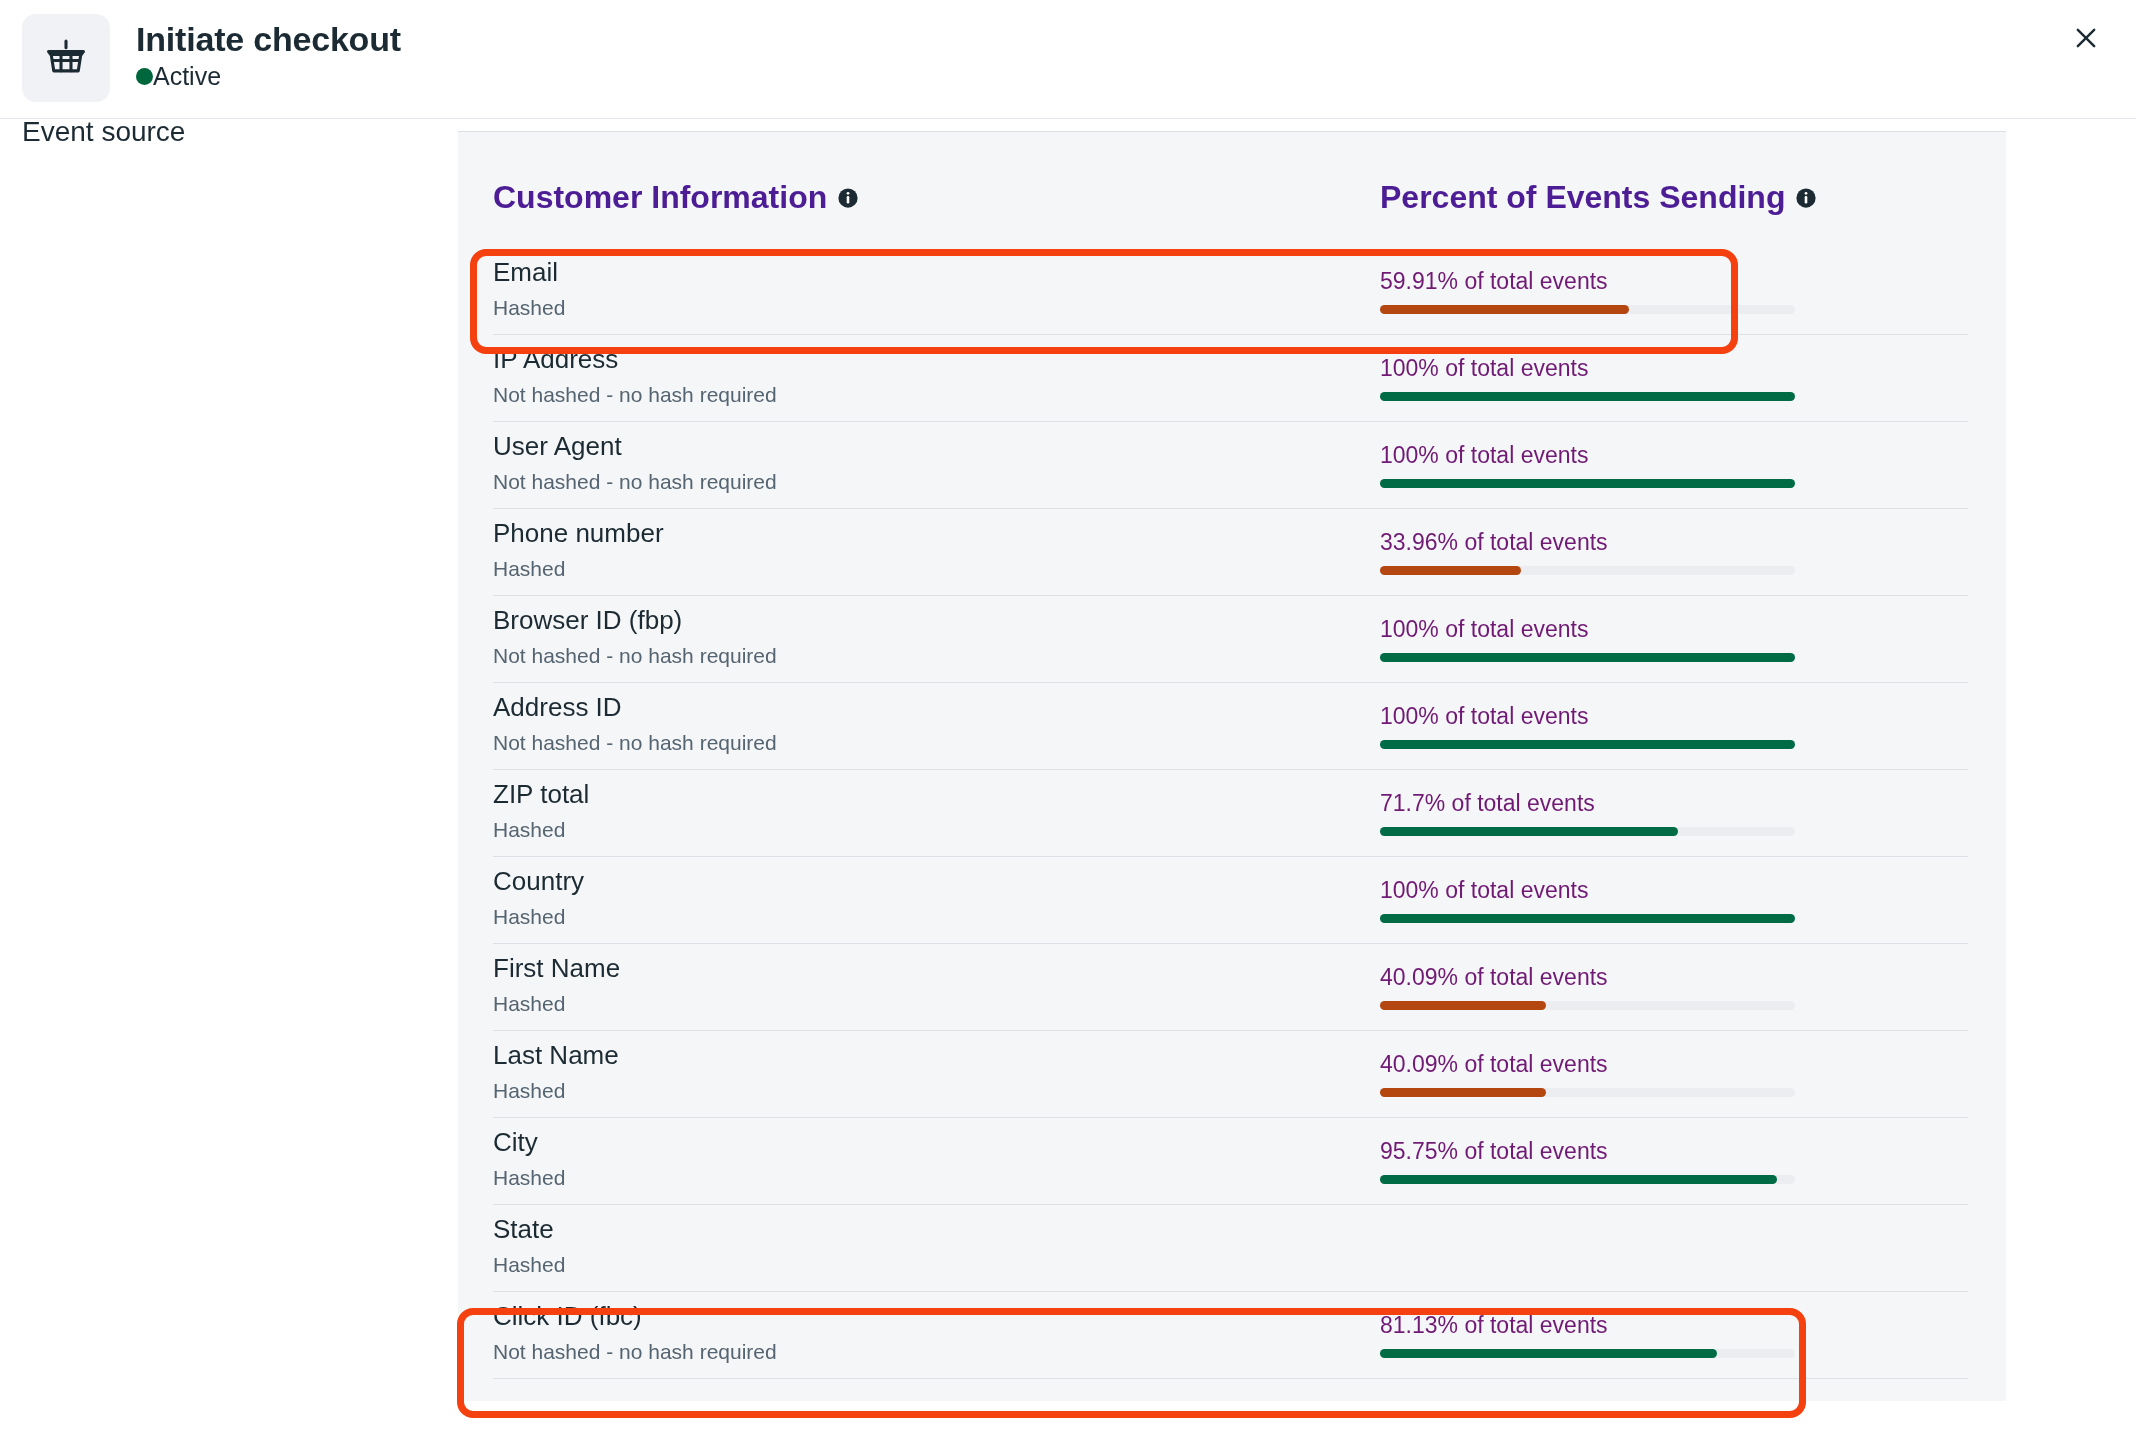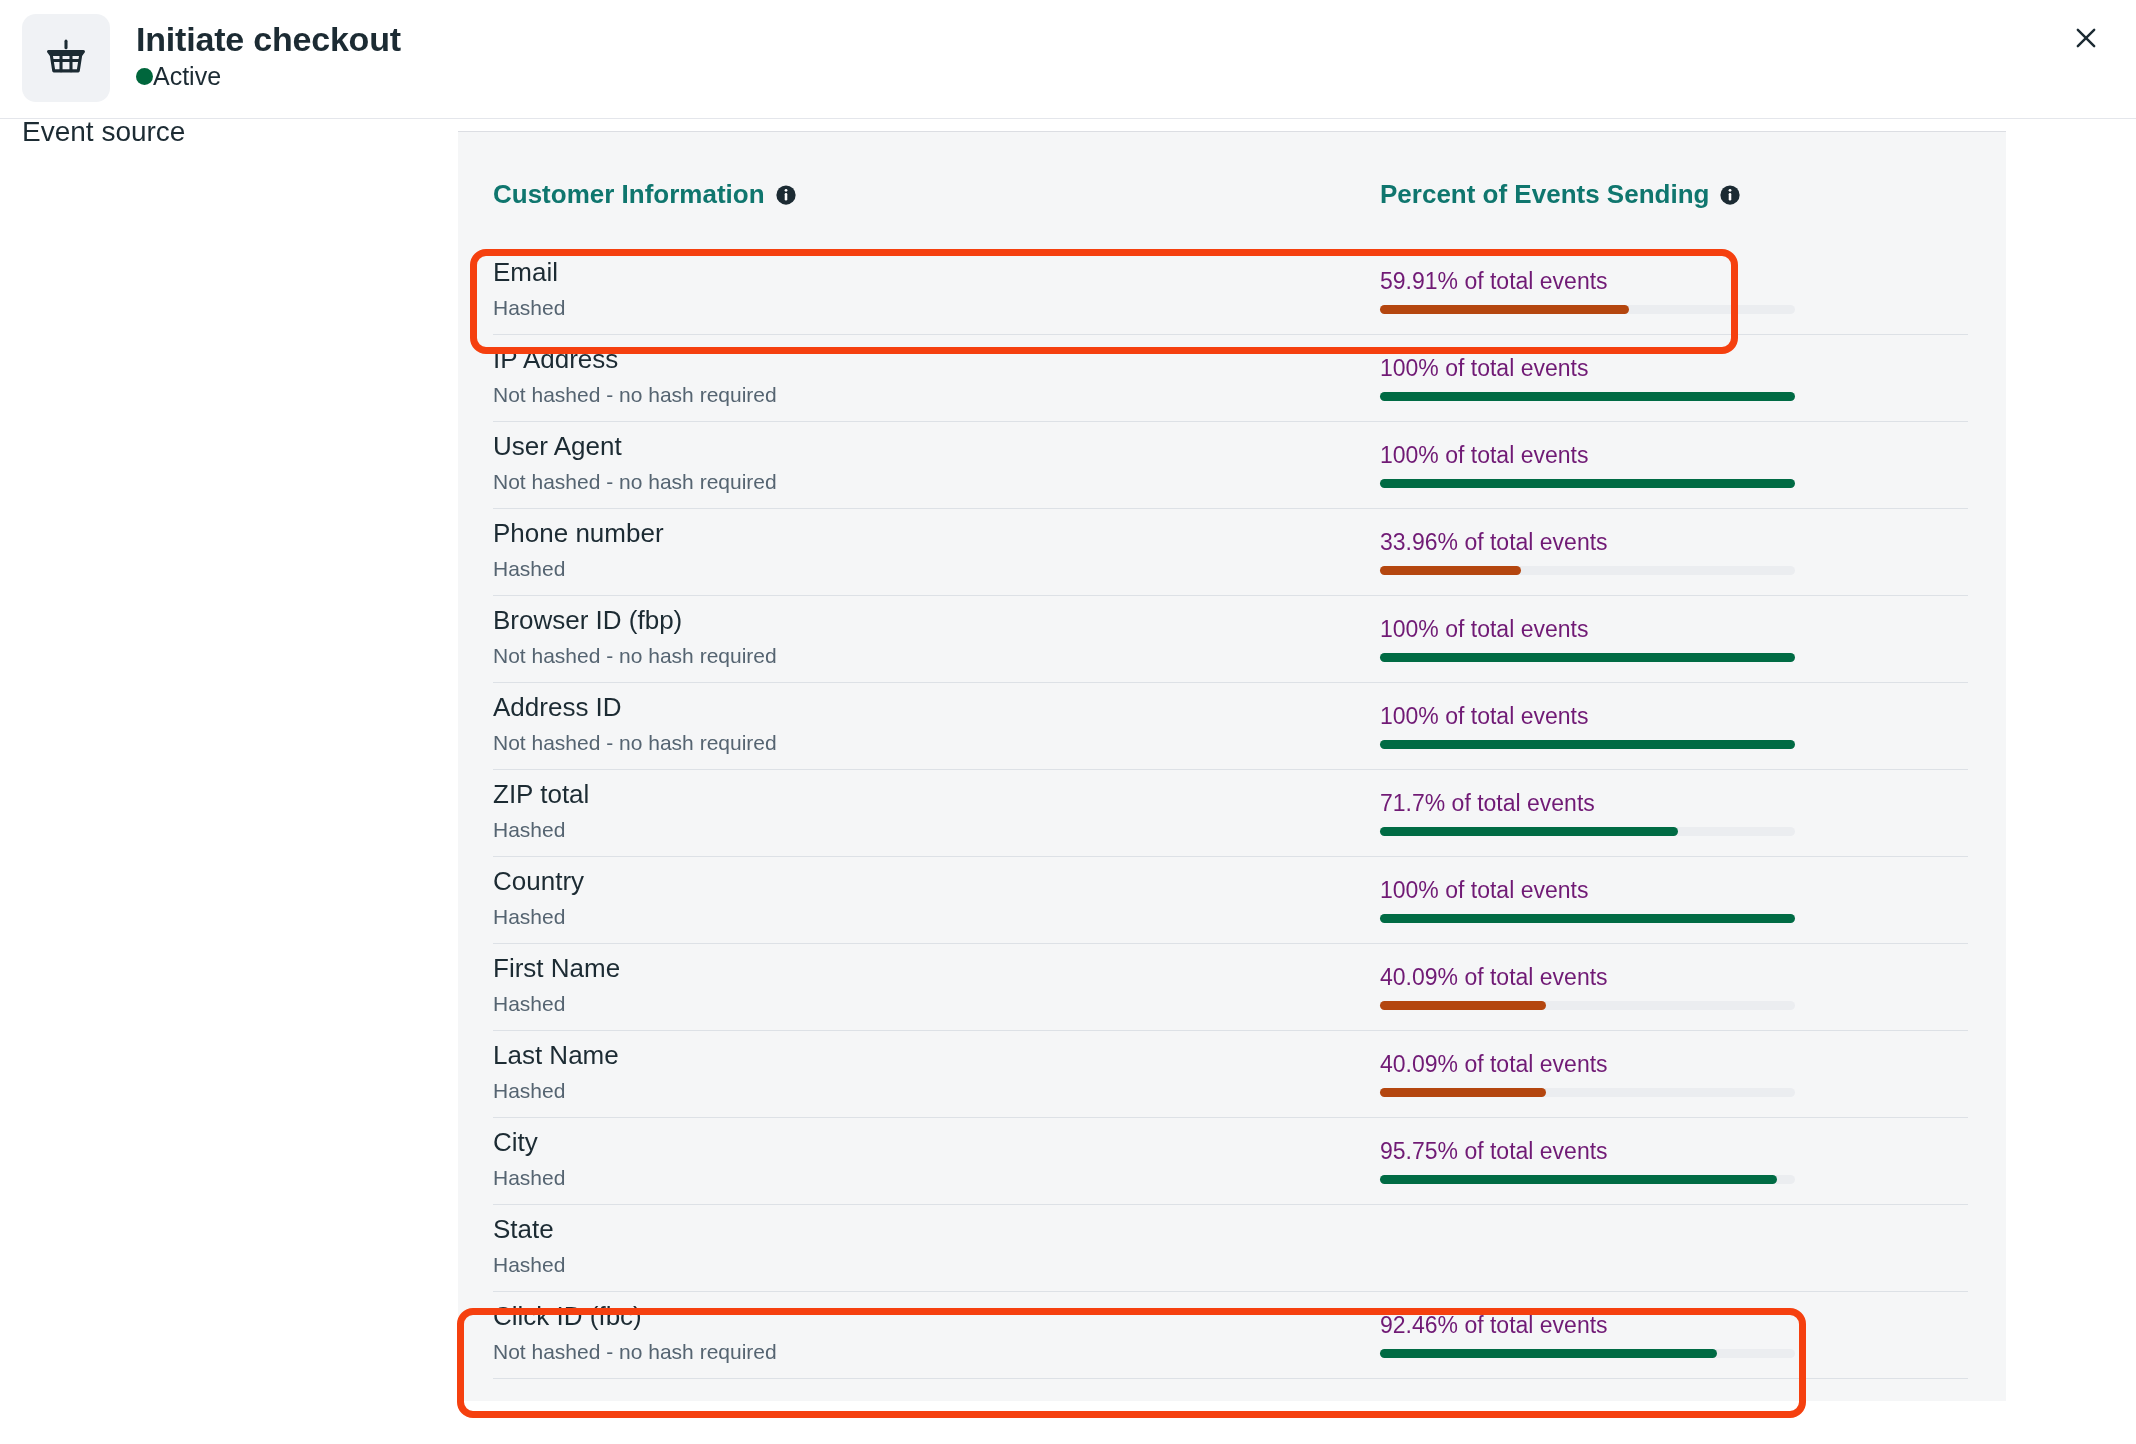--- a/index.html
+++ b/index.html
@@ -94,23 +94,23 @@
 
   
   .table-head {
     position: absolute;
     left: 0; top: 48px;
     width: 1548px;
     height: 56px;
   }
   .col-head {
     position: absolute;
-    font-size: 26px;
+    font-size: 32px;
     font-weight: bold;
-    color: #0f766e;
+    color: #4c1d95;
     display: flex;
     align-items: center;
     gap: 10px;
     white-space: nowrap;
     text-align: right;
   }
   .col-head.customer { left: 35px; top: 0; }
   .col-head.percent  { left: 922px; top: 0; }
   .info-icon { display: inline-flex; align-items: center; }
 
@@ -362,21 +362,21 @@
       </div>
       <div class="row">
         <div class="row-label">State</div>
         <div class="row-sub">Hashed</div>
         <div class="row-sep"></div>
       </div>
       <div class="row">
         <div class="row-label">Click ID (fbc)</div>
         <div class="row-sub">Not hashed - no hash required</div>
         <div class="pct-wrap">
-          <div class="pct-text">92.46% of total events</div>
+          <div class="pct-text">81.13% of total events</div>
           <div class="bar-track" style="background: rgb(235, 237, 240);">
             <div class="bar-fill" style="width: 81.13%; background: rgb(0, 107, 68);"></div>
           </div>
         </div>
         <div class="row-sep"></div>
       </div>
     </div>
 </div>
 
 <div class="hl-box hl-email" style="border-color: rgb(245, 64, 15);"></div>

